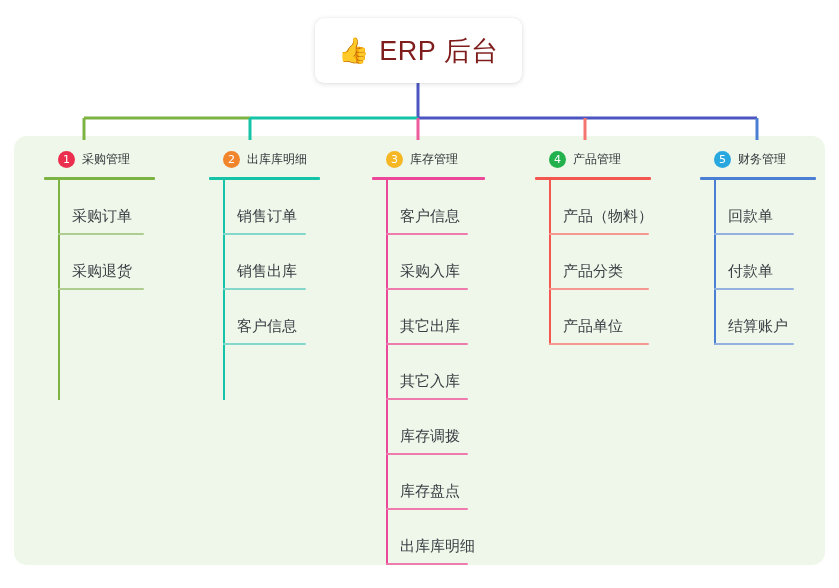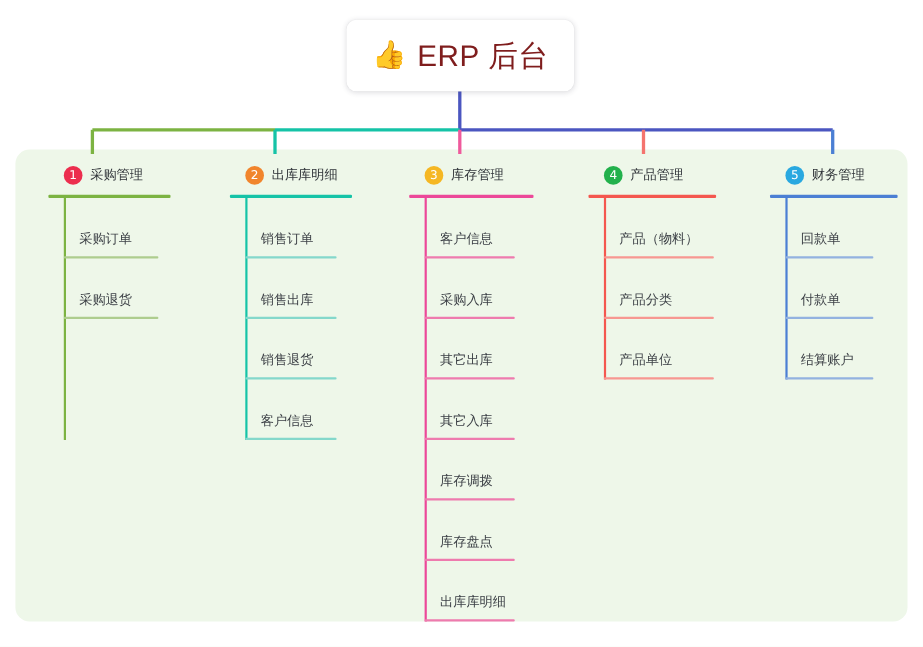--- a/index.html
+++ b/index.html
@@ -57,21 +57,21 @@
   .head-text{font-size:12px;color:#2f3338;white-space:nowrap;}
   .head-rule{height:3px;border-radius:1px;margin-top:5px;}
 
   .leaves{position:relative;margin-top:0;}
   .spine{position:absolute;left:22px;top:0;width:2px;}
   .leaf{
     position:relative;height:55px;box-sizing:border-box;
   }
   .leaf-label{
     position:absolute;left:36px;bottom:9px;
-    font-size:12px;color:#3b3f45;white-space:nowrap;
+    font-size:15px;color:#3b3f45;white-space:nowrap;
   }
   .leaf-rule{
     position:absolute;left:22px;bottom:0;height:2px;border-radius:1px;
   }
 </style>
 </head>
 <body>
 
 <div id="root">
 
@@ -125,24 +125,20 @@
           <div class="spine" style="background: rgb(21, 195, 167); height: 220px;"></div>
           <div class="leaf">
             <span class="leaf-label">销售订单</span>
             <div class="leaf-rule" style="width: 83px; background: rgb(132, 216, 203);"></div>
           </div>
           <div class="leaf">
             <span class="leaf-label">销售出库</span>
             <div class="leaf-rule" style="width: 83px; background: rgb(132, 216, 203);"></div>
           </div>
           <div class="leaf">
-            <span class="leaf-label">销售退货</span>
-            <div class="leaf-rule" style="width: 83px; background: rgb(132, 216, 203);"></div>
-          </div>
-          <div class="leaf">
             <span class="leaf-label">客户信息</span>
             <div class="leaf-rule" style="width: 83px; background: rgb(132, 216, 203);"></div>
           </div>
         </div>
       </div>
       <div class="col" style="left: 364px;">
         <div class="col-head">
           <span class="badge" style="background: rgb(245, 183, 35);">3</span>
           <span class="head-text">库存管理</span>
         </div>

